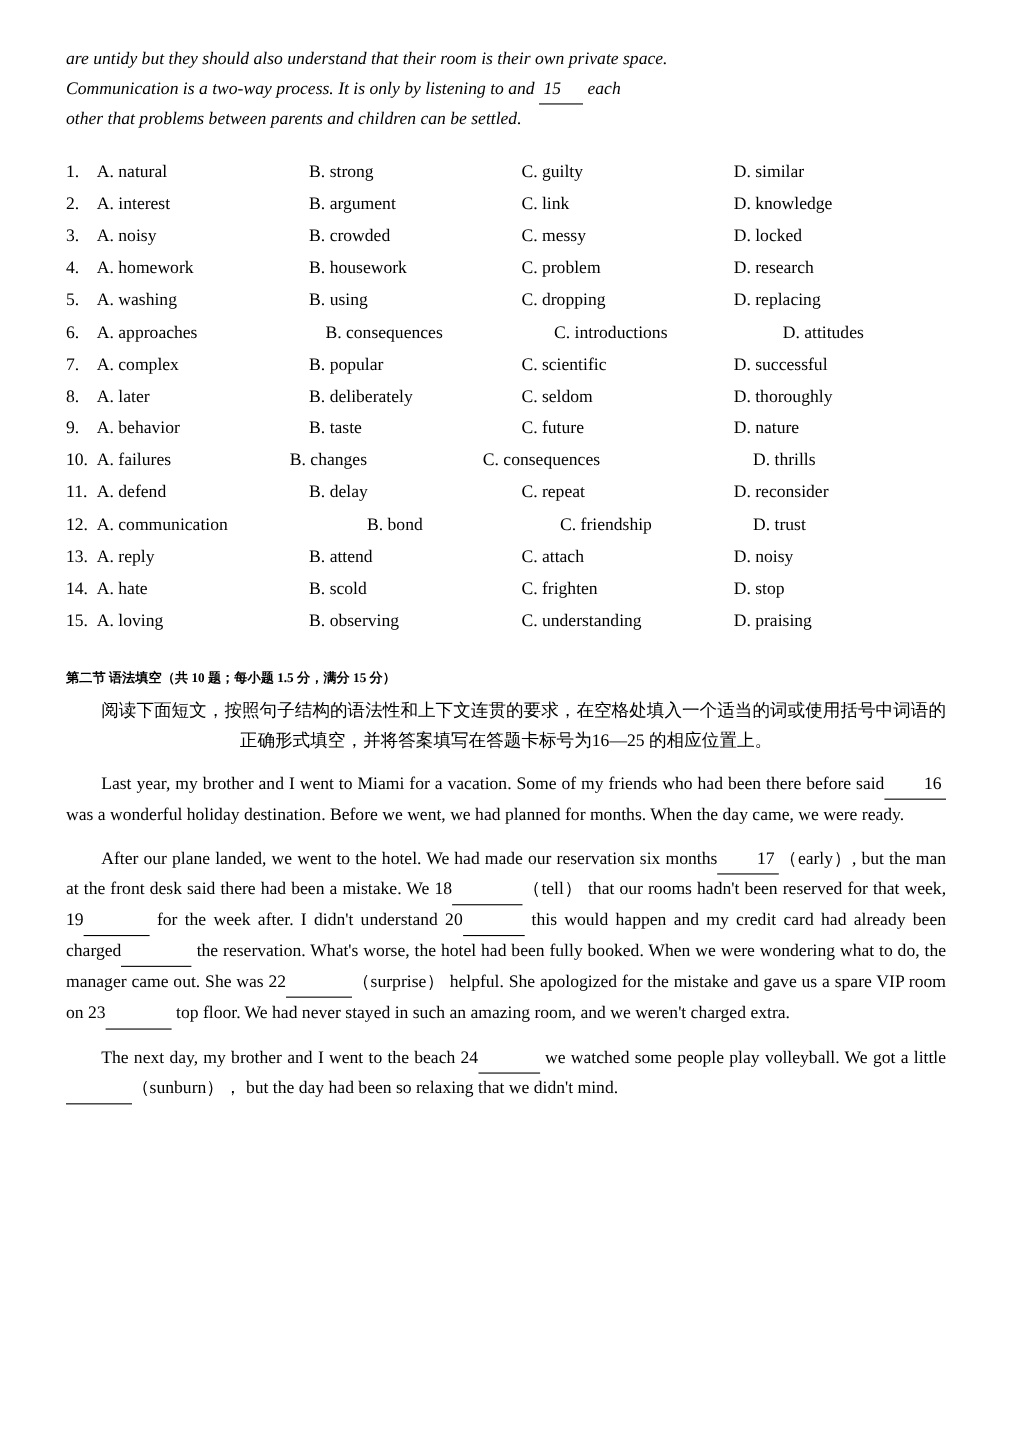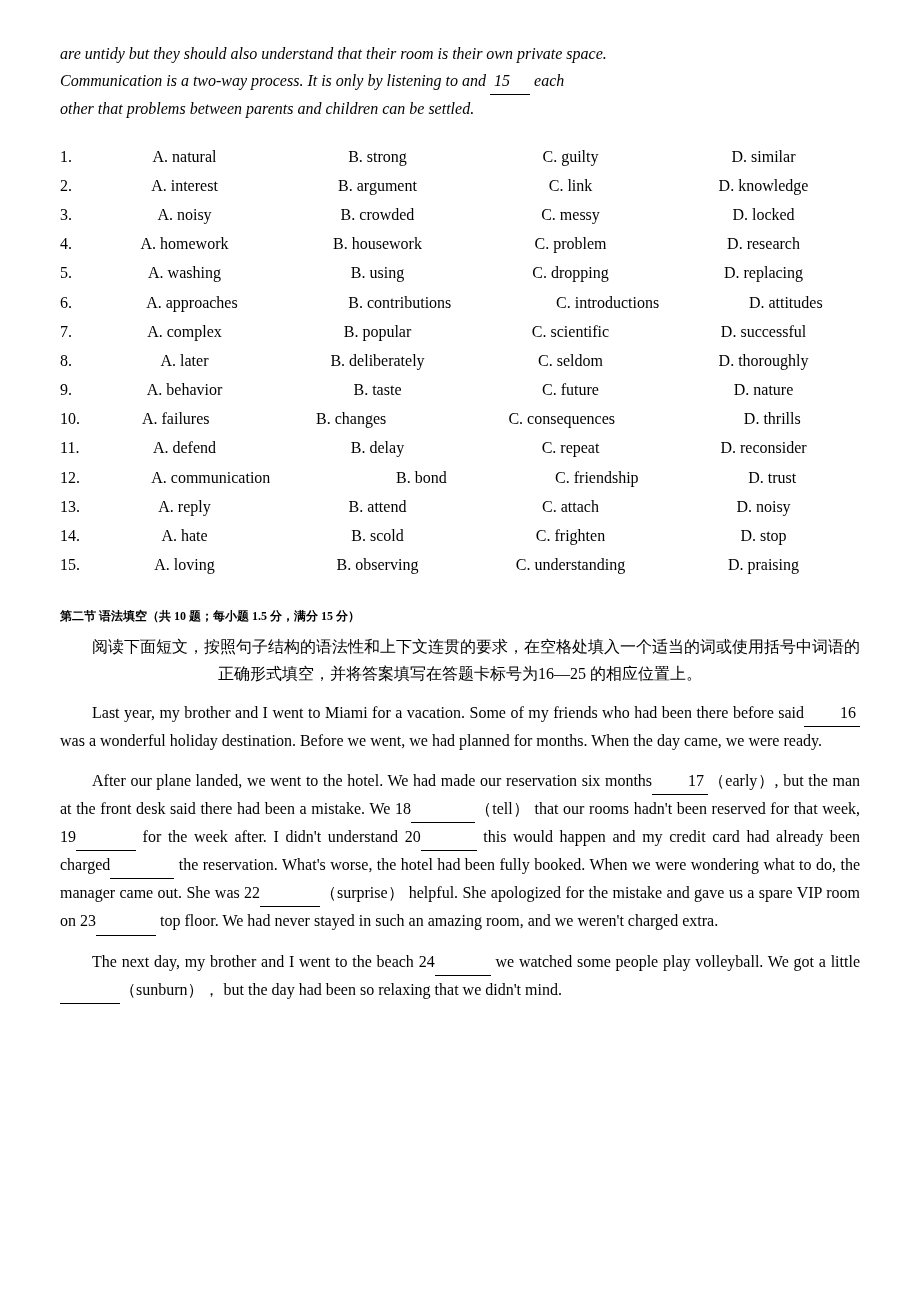--- a/index.html
+++ b/index.html
@@ -43,21 +43,20 @@
     }
 
     .choice-num {
       min-width: 28px;
       flex-shrink: 0;
     }
 
     .choice-item {
       flex: 1;
       min-width: 0;
-      text-align: center;
     }
 
     .choice-item-wide {
       flex: 1.4;
     }
 
     .section-title {
       font-family: "SimSun", "STSong", serif;
       font-size: 12px;
       font-weight: bold;
@@ -127,21 +126,21 @@
     <span class="choice-num">5.</span>
     <span class="choice-item">A. washing</span>
     <span class="choice-item">B. using</span>
     <span class="choice-item">C. dropping</span>
     <span class="choice-item">D. replacing</span>
   </div>
 
   <div class="choice-row">
     <span class="choice-num">6.</span>
     <span class="choice-item choice-item-wide">A. approaches</span>
-    <span class="choice-item choice-item-wide">B. contributions</span>
+    <span class="choice-item choice-item-wide">B. consequences</span>
     <span class="choice-item choice-item-wide">C. introductions</span>
     <span class="choice-item">D. attitudes</span>
   </div>
 
   <div class="choice-row">
     <span class="choice-num">7.</span>
     <span class="choice-item">A. complex</span>
     <span class="choice-item">B. popular</span>
     <span class="choice-item">C. scientific</span>
     <span class="choice-item">D. successful</span>

